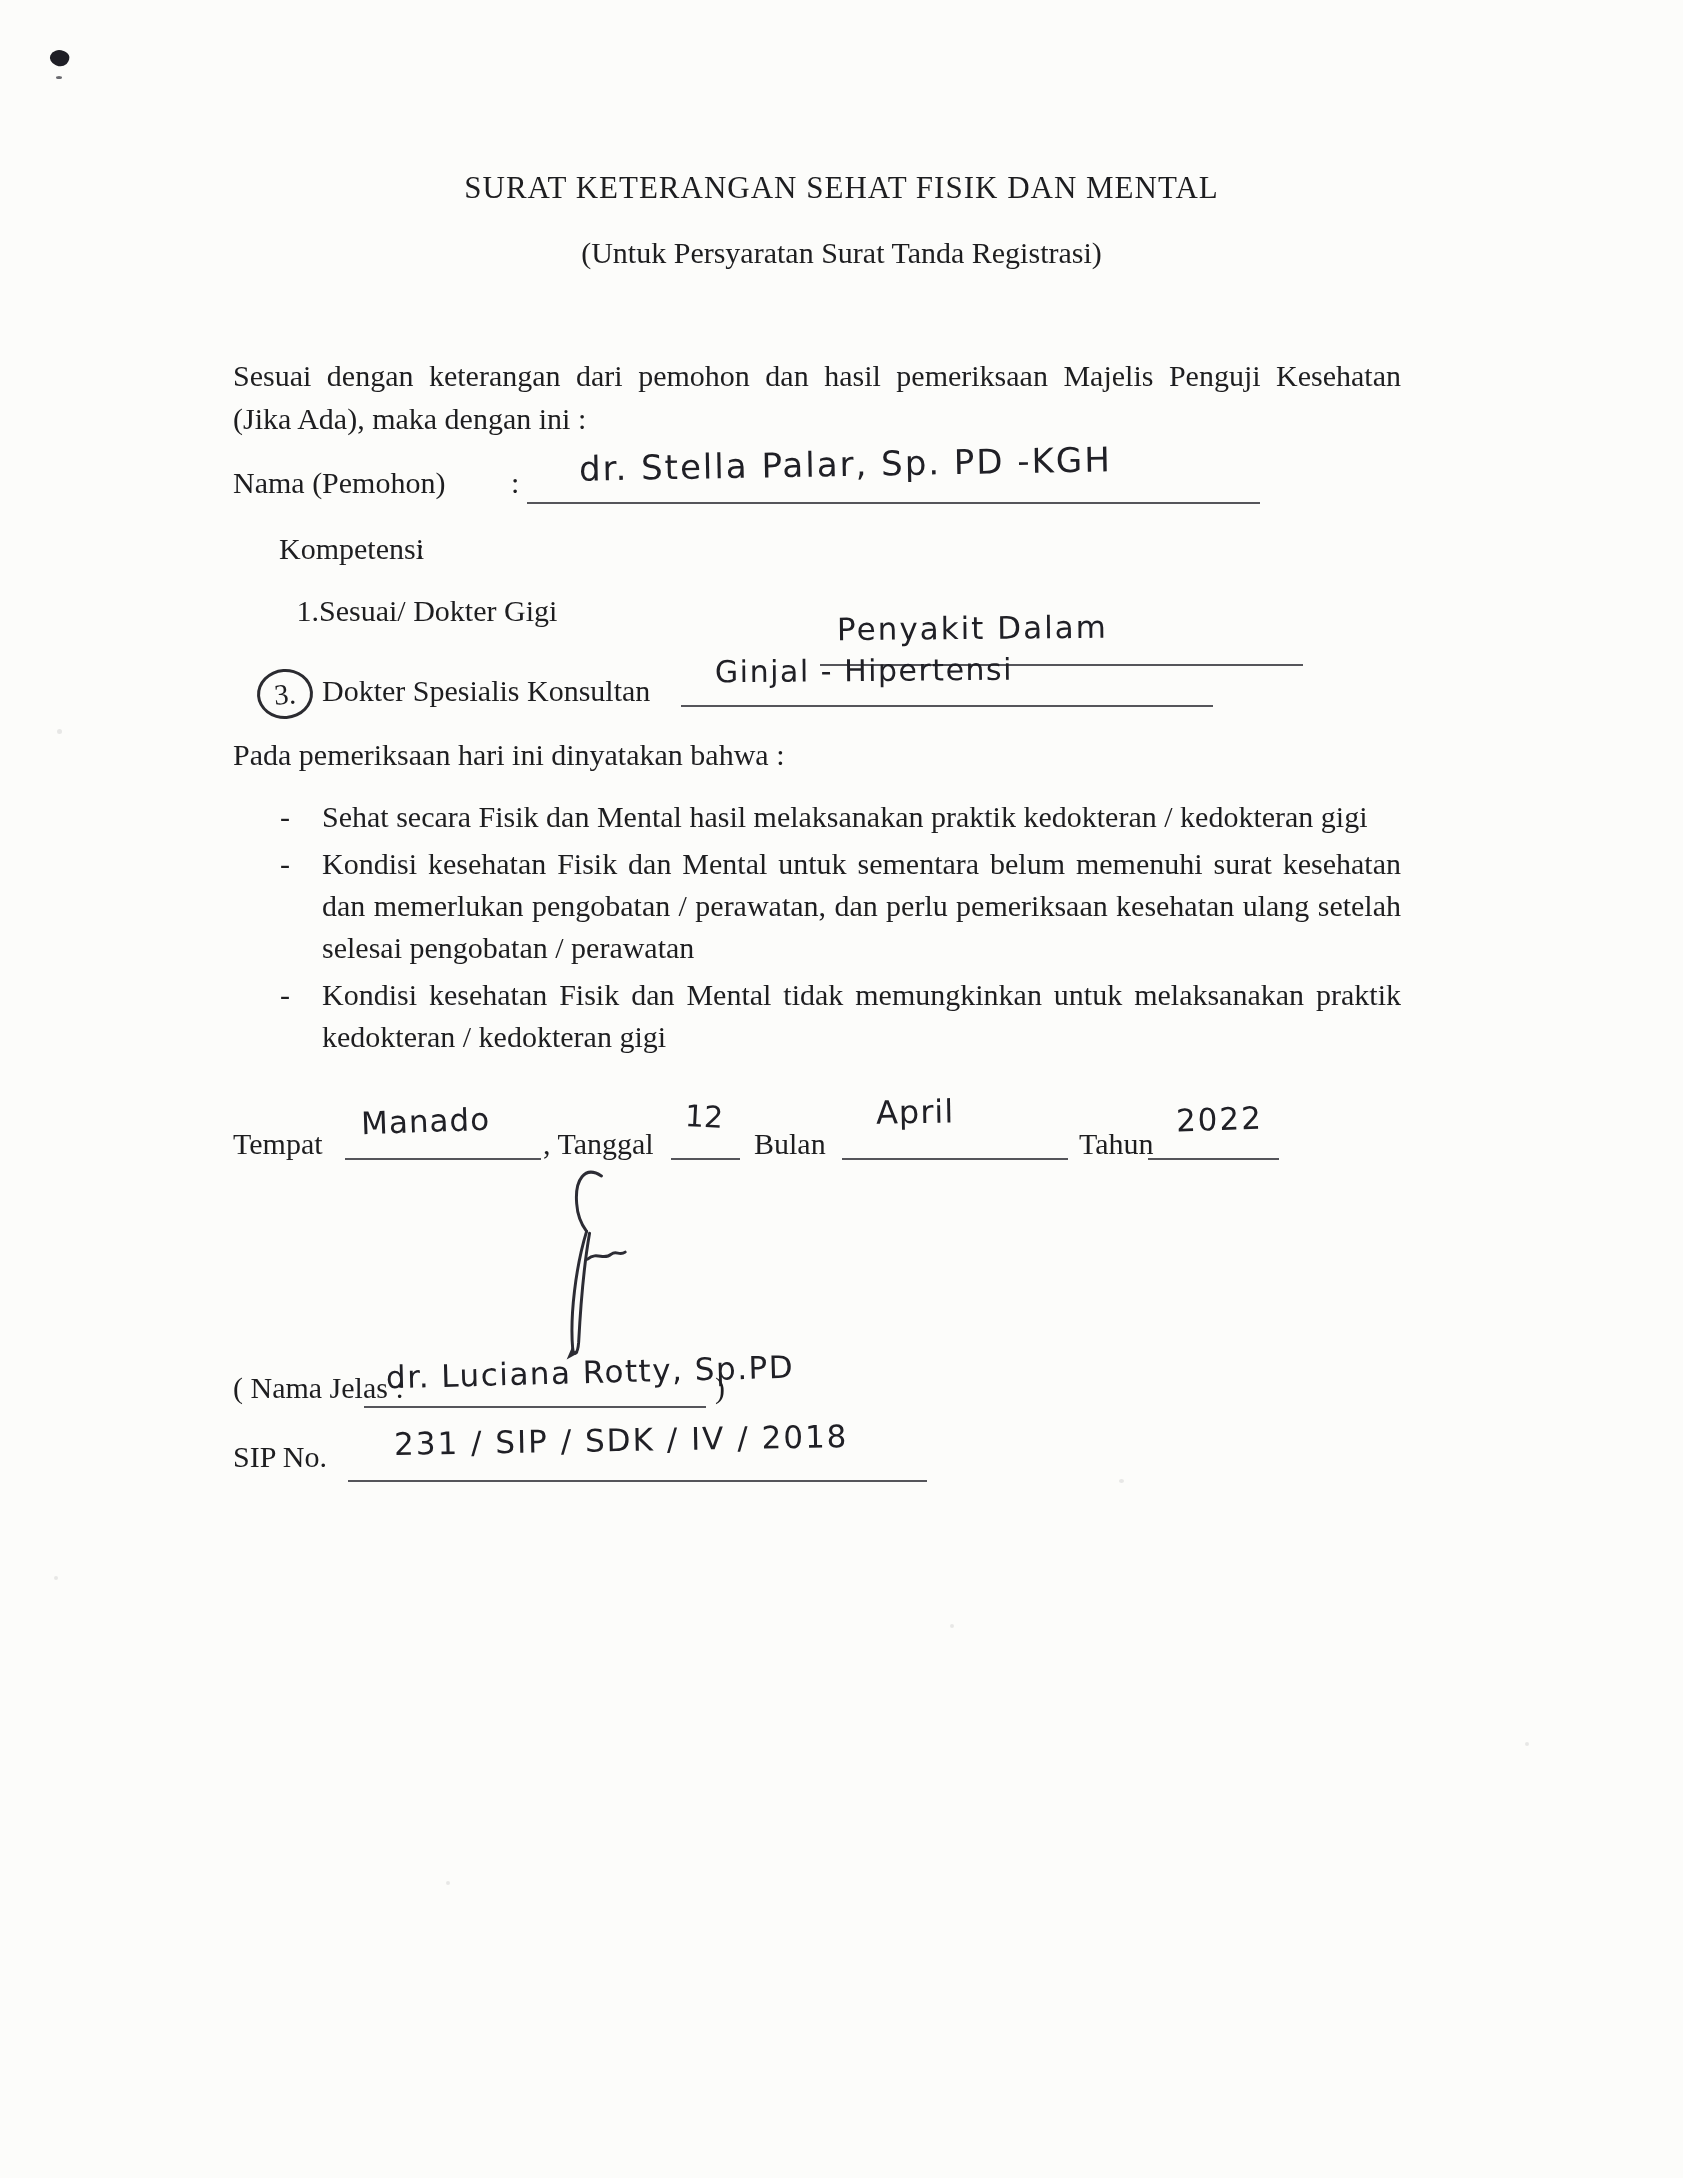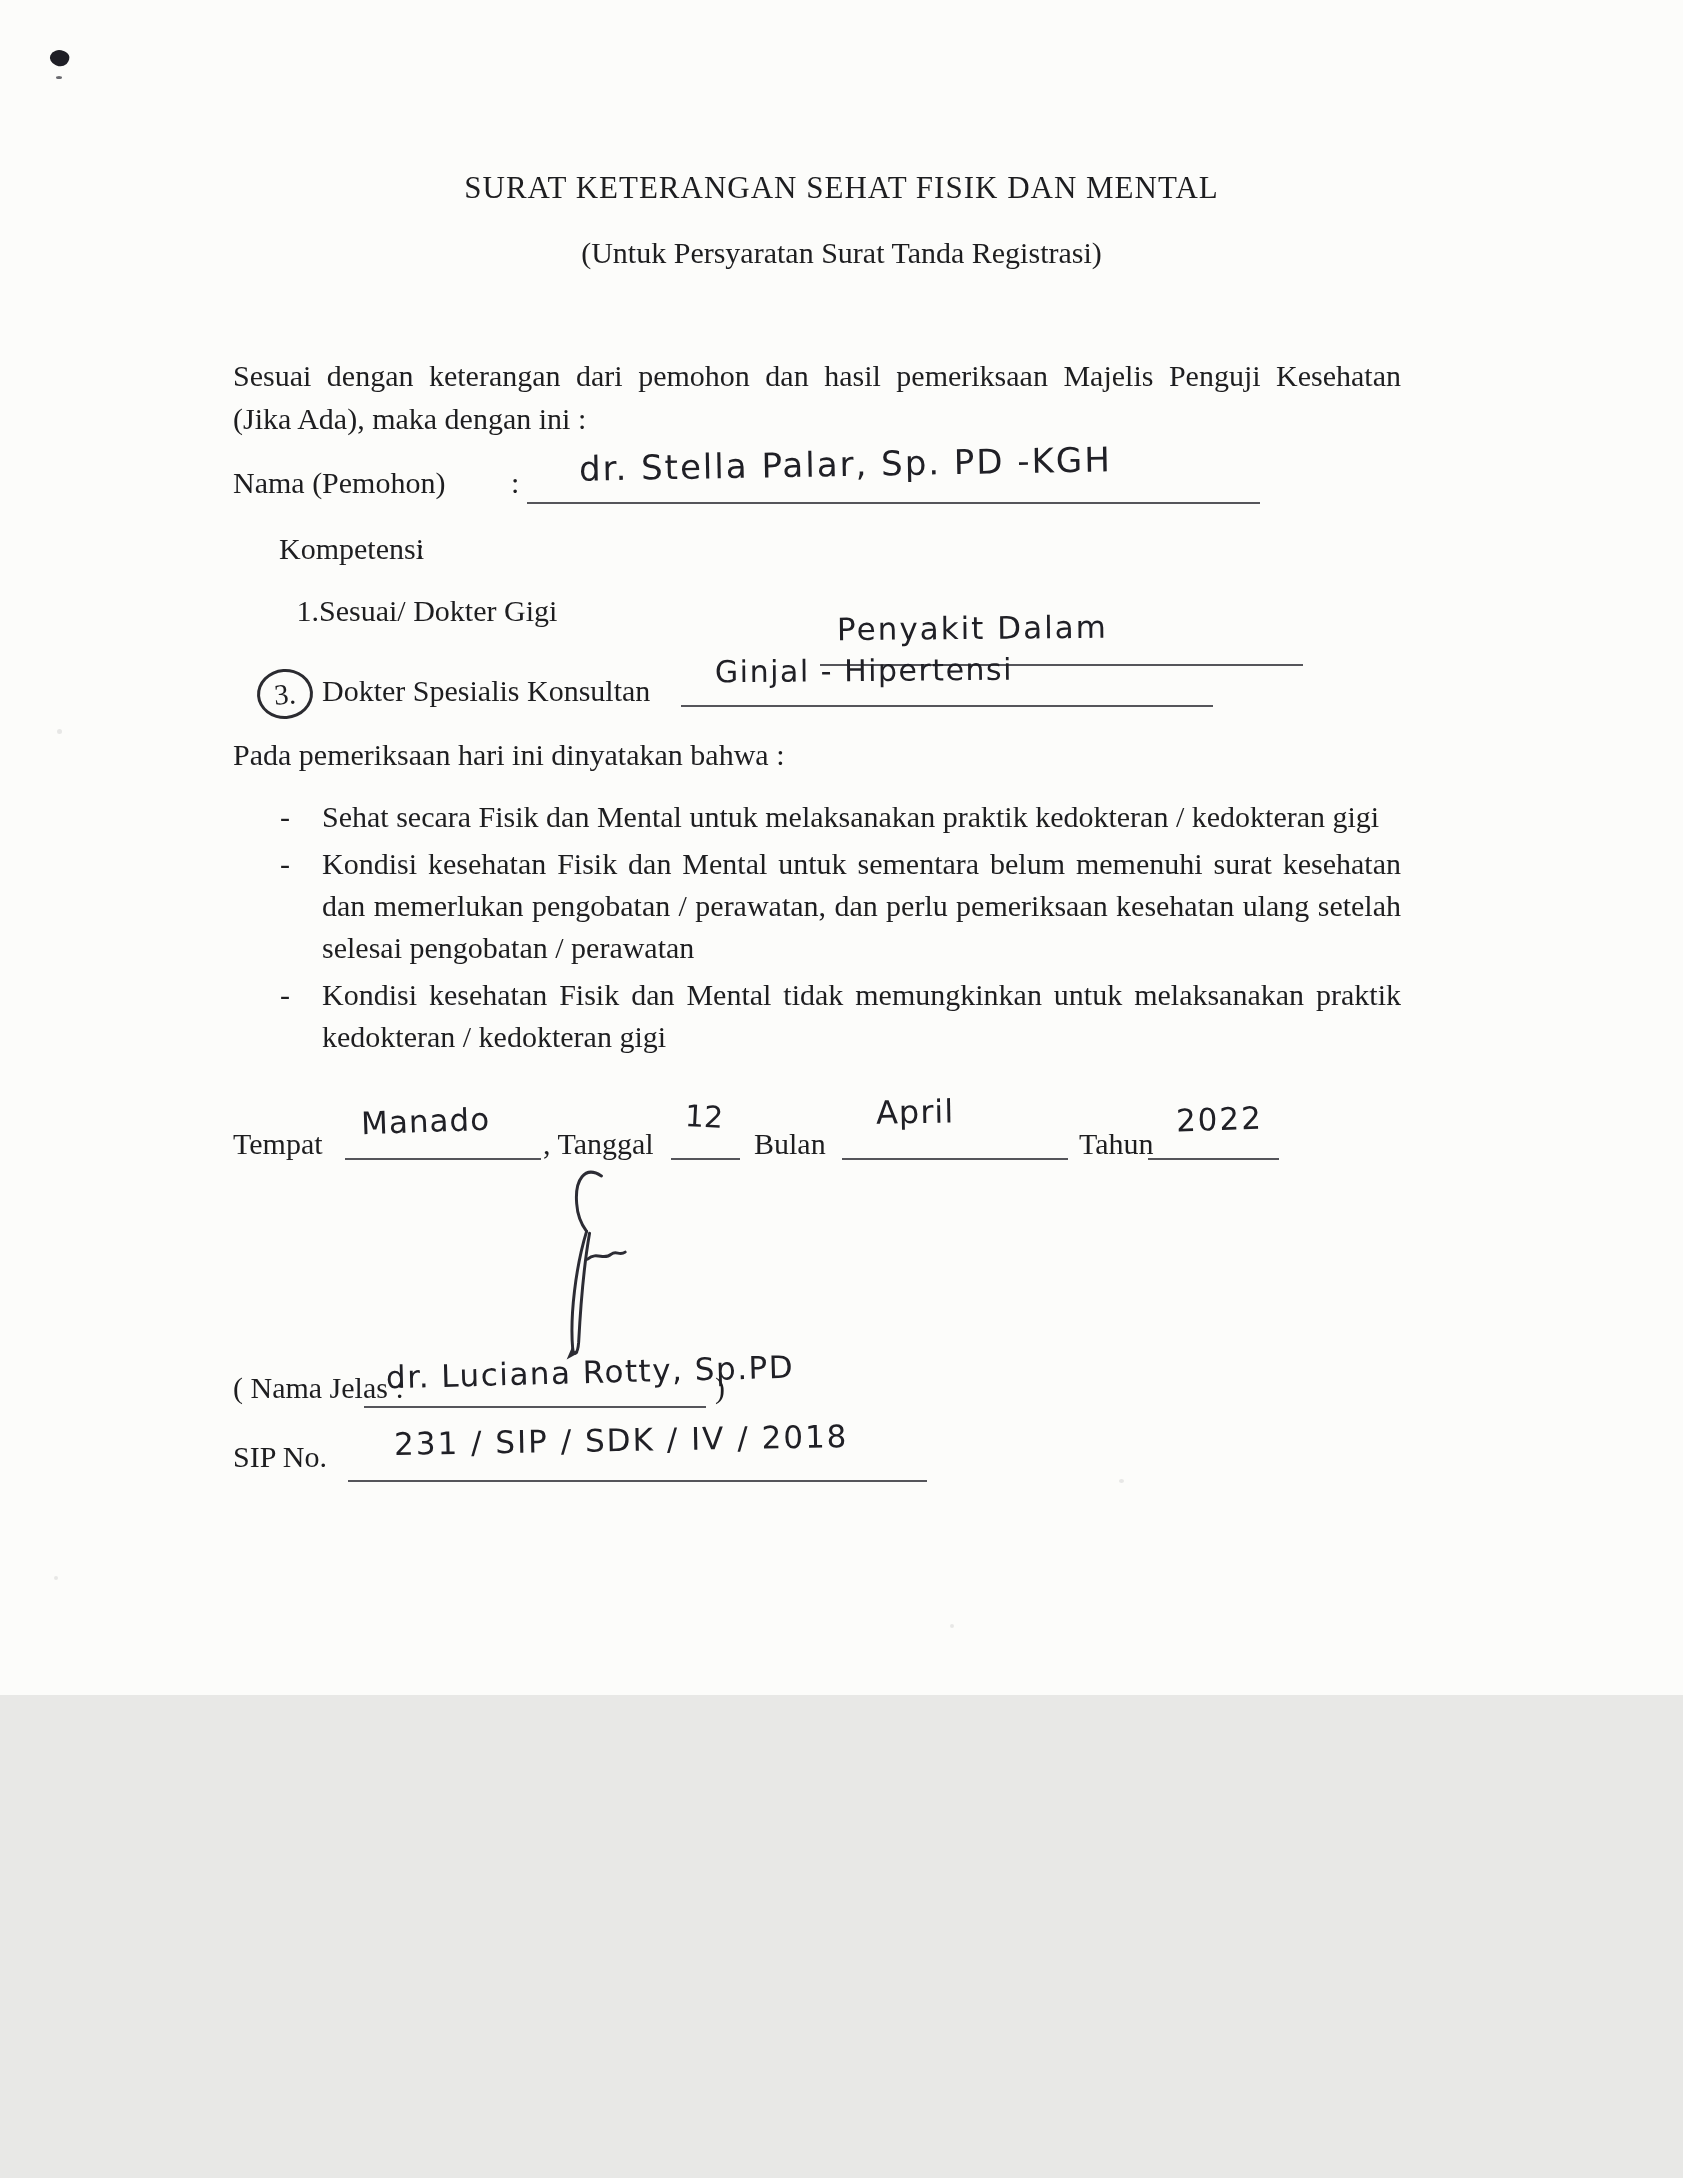--- a/index.html
+++ b/index.html
@@ -1,18 +1,18 @@
 <!DOCTYPE html>
 <html><head>
 <meta charset="utf-8">
 <style>
   html,body{margin:0;padding:0;background:#e8e8e6;}
   .page{
     position:relative;
-    width:1683px;height:1695px;
+    width:1683px;height:2178px;
     background:#fcfcfa;
     font-family:"Liberation Serif", serif;
     color:#1e1e20;
     overflow:hidden;
   }
   .abs{position:absolute;white-space:nowrap;text-align:right;}
   .title{
     left:0;right:0;top:170px;text-align:center;
     font-size:31px;letter-spacing:1px;
   }
@@ -93,21 +93,21 @@
     <span>Dokter Spesialis Konsultan</span>
   </div>
   <div class="underline" style="left:681px;top:705px;width:532px;"></div>
   <div class="hand" style="left:715px;top:653px;font-size:30px;letter-spacing:1.5px;transform:rotate(-0.5deg);">Ginjal - Hipertensi</div>
 
   <div class="abs body-text" style="left:233px;top:738px;">Pada pemeriksaan hari ini dinyatakan bahwa :</div>
 
   <div class="bullets">
     <div class="bullet-item">
       <span class="bullet-dash">-</span>
-      <span class="bullet-text">Sehat secara Fisik dan Mental untuk melaksanakan praktik kedokteran / kedokteran gigi</span>
+      <span class="bullet-text">Sehat secara Fisik dan Mental hasil melaksanakan praktik kedokteran / kedokteran gigi</span>
     </div>
     <div class="bullet-item">
       <span class="bullet-dash">-</span>
       <span class="bullet-text">Kondisi kesehatan Fisik dan Mental untuk sementara belum memenuhi surat kesehatan dan memerlukan pengobatan / perawatan, dan perlu pemeriksaan kesehatan ulang setelah selesai pengobatan / perawatan</span>
     </div>
     <div class="bullet-item">
       <span class="bullet-dash">-</span>
       <span class="bullet-text">Kondisi kesehatan Fisik dan Mental tidak memungkinkan untuk melaksanakan praktik kedokteran / kedokteran gigi</span>
     </div>
   </div>

